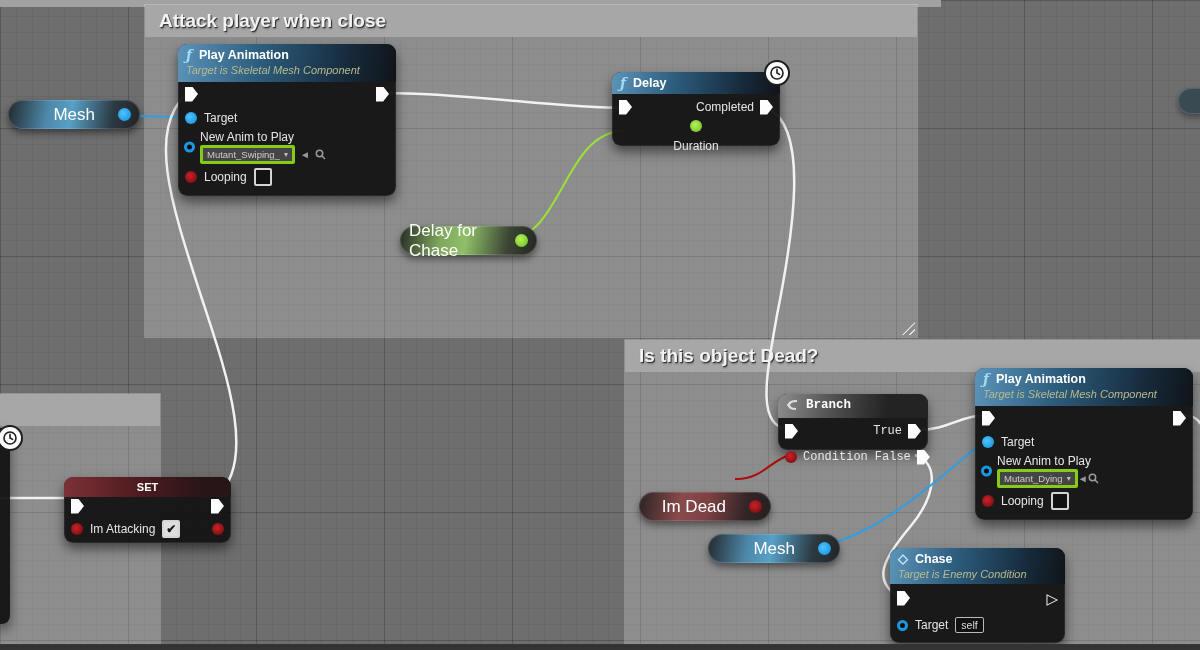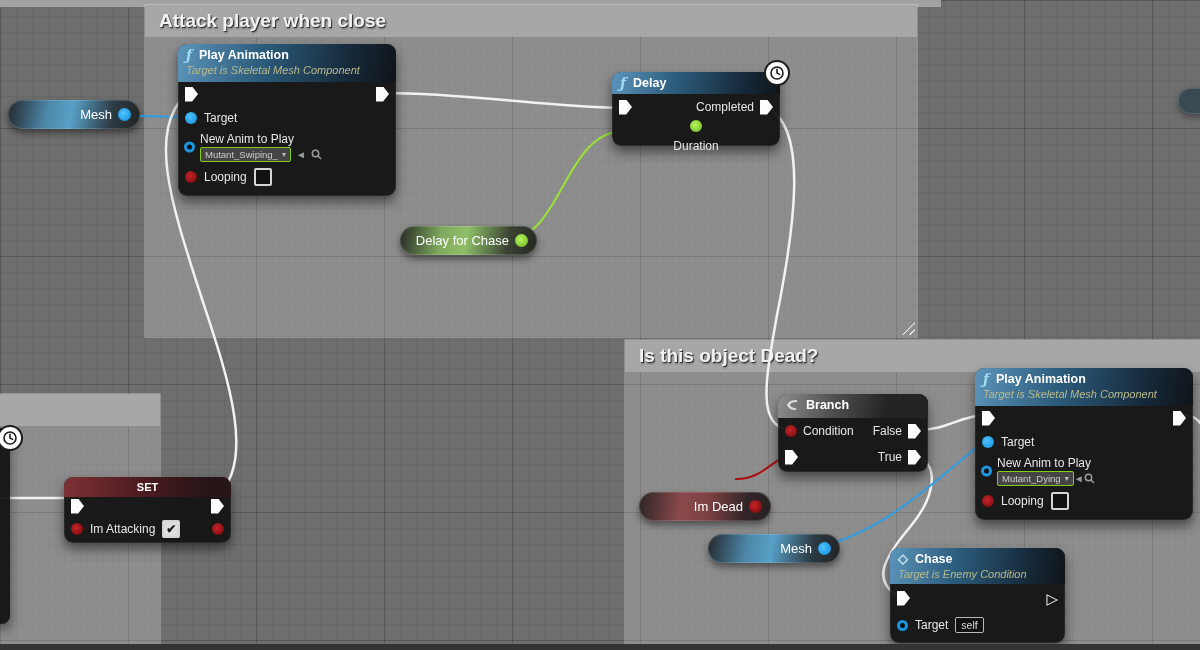--- a/index.html
+++ b/index.html
@@ -36,31 +36,31 @@
   .pin-exec{width:13px;height:15px;background:#fdfdfd;clip-path:polygon(0 0,55% 0,100% 50%,55% 100%,0 100%);flex:0 0 auto;}
   .pin-dot{width:12px;height:12px;border-radius:50%;flex:0 0 auto;}
   .pin-ring{width:5px;height:5px;border-radius:50%;border:3.5px solid #1b97e0;flex:0 0 auto;background:rgba(0,0,0,0.4);}
   .c-obj{background:radial-gradient(circle at 40% 40%,#4fc3ff,#0d8bd6);}
   .c-bool{background:radial-gradient(circle at 42% 40%,#c6242a,#6d0708);}
   .c-float{background:radial-gradient(circle at 42% 40%,#b8f25a,#67b81e);}
   .pin-label{color:#e6e6e6;}
   .checkbox{width:14px;height:14px;border:2px solid #d5d5d5;border-radius:2px;background:rgba(10,10,10,0.45);
     display:flex;align-items:center;justify-content:center;font-size:12px;font-weight:bold;color:#161616;}
   .checkbox.on{background:#dedede;}
-  .dropdown{display:flex;align-items:center;gap:4px;background:#454545;border:1px solid #84cc16;border-radius:2px;
+  .dropdown{display:flex;align-items:center;gap:4px;background:#454545;border:3px solid #84cc16;border-radius:2px;
     padding:1px 4px;font-size:9.5px;color:#cicic;color:#cccccc;max-width:96px;white-space:nowrap;}
   .dd-arrow{font-size:8px;color:#bdbdbd;}
   .tool-ic{color:#9a9a9a;font-size:10px;line-height:10px;}
   .badge{position:absolute;z-index:4;width:22px;height:22px;border-radius:50%;background:#fdfdfd;
     box-shadow:0 0 0 2px #1d1d1d;display:flex;align-items:center;justify-content:center;}
   .selfbox{border:1px solid #b9b9b9;border-radius:2px;color:#dcdcdc;font-size:10.5px;padding:0 5px;line-height:14px;background:rgba(0,0,0,0.3);}
   .hollow-exec{color:#fdfdfd;font-size:15px;line-height:15px;}
   
   .pill{position:absolute;z-index:3;height:29px;border-radius:15px;display:flex;align-items:center;
-    justify-content:flex-end;gap:6px;padding:0 9px;color:#fff;font-size:13px;
+    justify-content:flex-end;gap:23px;padding:0 9px;color:#fff;font-size:17px;
     box-shadow:0 4px 7px rgba(0,0,0,0.45), inset 0 0 0 1px rgba(255,255,255,0.14);}
   .pill .pin-dot{width:13px;height:13px;}
   .pill-blue{background:linear-gradient(100deg,#23282c 0%,#4d87a8 30%,#57a0c6 48%,#2c3b44 78%,#222 100%);}
   .pill-red{background:linear-gradient(100deg,#2a2324 0%,#8a4a4c 32%,#7c4143 52%,#332527 80%,#242020 100%);margin-top:28px;}
   .pill-green{background:linear-gradient(100deg,#272b24 0%,#7fa85e 30%,#8fbf68 48%,#3b4434 78%,#242622 100%);}
   
   #wires{position:absolute;left:0;top:0;z-index:2;pointer-events:none;}
   .strip{position:absolute;z-index:1;}
   .newanim{position:relative;padding-left:22px;display:flex;flex-direction:column;justify-content:center;gap:1px;}
   .newanim .pin-ring{position:absolute;left:6px;top:50%;transform:translateY(-50%);}
@@ -216,44 +216,44 @@
       <span class="pin-exec"></span>
     </div>
     <div class="row" style="height:28px;">
       <span class="pin-dot c-bool"></span>
       <span class="pin-label">Im Attacking</span>
       <span class="checkbox on">✔</span>
       <span class="pin-dot c-bool" style="margin-left:auto;"></span>
     </div>
   </div>
 
-  <div class="node" style="left:778px;top:394px;width:150px;height:78px;">
+  <div class="node" style="left:778px;top:394px;width:150px;height:56px;font-family:Liberation Mono, monospace;">
     <div class="nheader hdr-gray" style="height:18px;">
       <div class="ntitle" style="color:#fff;">
         <svg width="13" height="12" viewBox="0 0 13 12">
             <path d="M11 2 C5 2 3 4 3 6 C3 8 5 10 10 10" fill="none" stroke="#dcdcdc" stroke-width="2"></path>
             <path d="M5 3 L2 6 L5 9" fill="none" stroke="#dcdcdc" stroke-width="2"></path>
           </svg>
         <span>Branch</span>
         </div>
     </div>
     <div class="row rspace" style="height:26px;">
+      <span class="pin-exec"></span>
+      <span style="display:flex;align-items:center;gap:6px;">
+        <span class="pin-label">True</span>
+        <span class="pin-exec"></span>
+      </span>
+    </div>
+    <div class="row rspace" style="height:26px;">
       <span style="display:flex;align-items:center;gap:6px;">
         <span class="pin-dot c-bool"></span>
         <span class="pin-label">Condition</span>
       </span>
       <span style="display:flex;align-items:center;gap:6px;">
         <span class="pin-label">False</span>
-        <span class="pin-exec"></span>
-      </span>
-    </div>
-    <div class="row rspace" style="height:26px;">
-      <span class="pin-exec"></span>
-      <span style="display:flex;align-items:center;gap:6px;">
-        <span class="pin-label">True</span>
         <span class="pin-exec"></span>
       </span>
     </div>
   </div>
 
   <div class="node" style="left:975px;top:368px;width:218px;height:152px;">
     <div class="nheader hdr-blue" style="height:32px;">
       <div class="ntitle">
           <span class="fn-icon">ƒ</span>
         <span>Play Animation</span>

